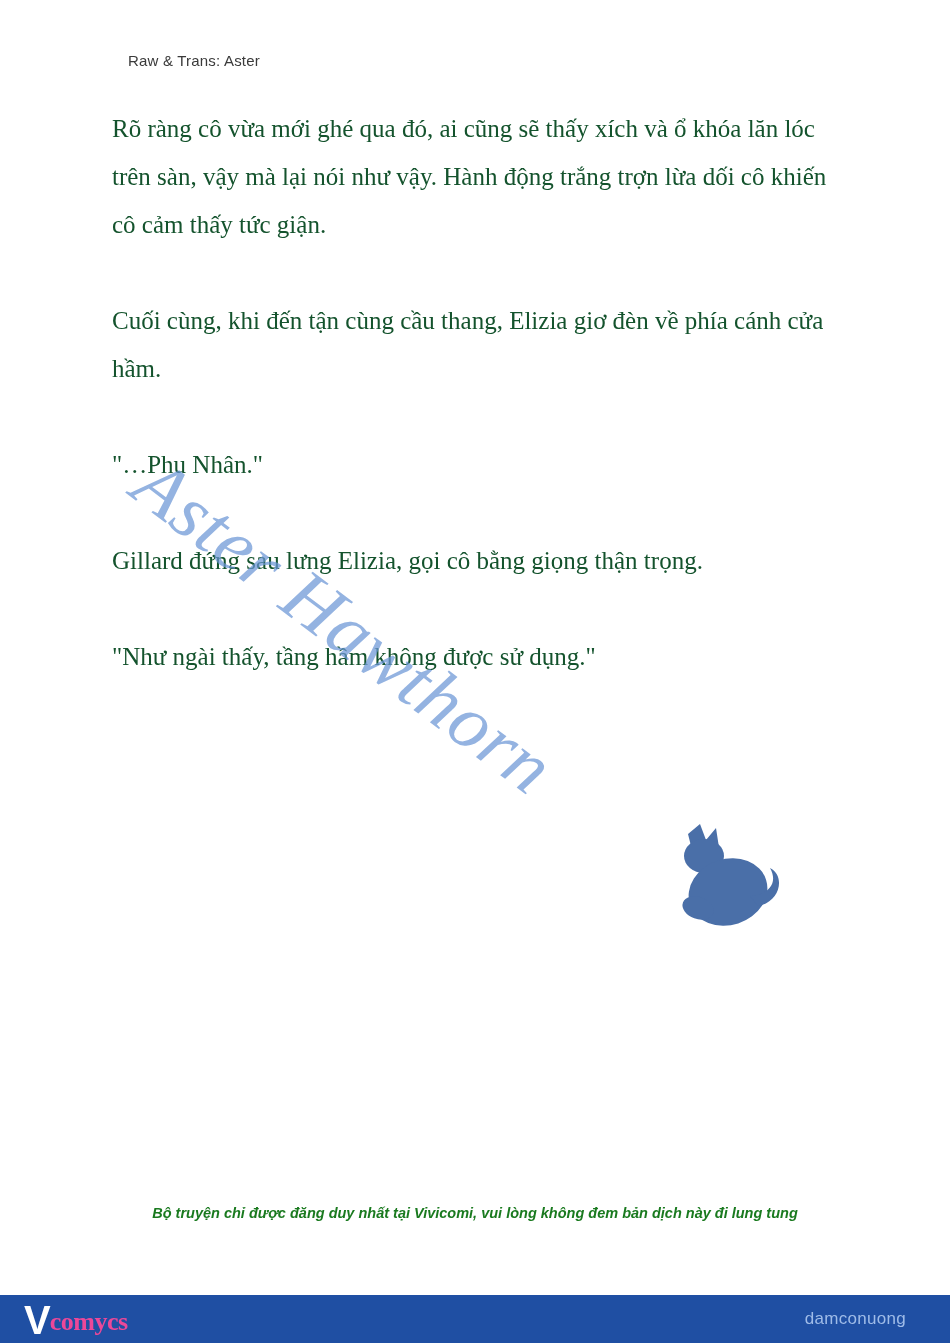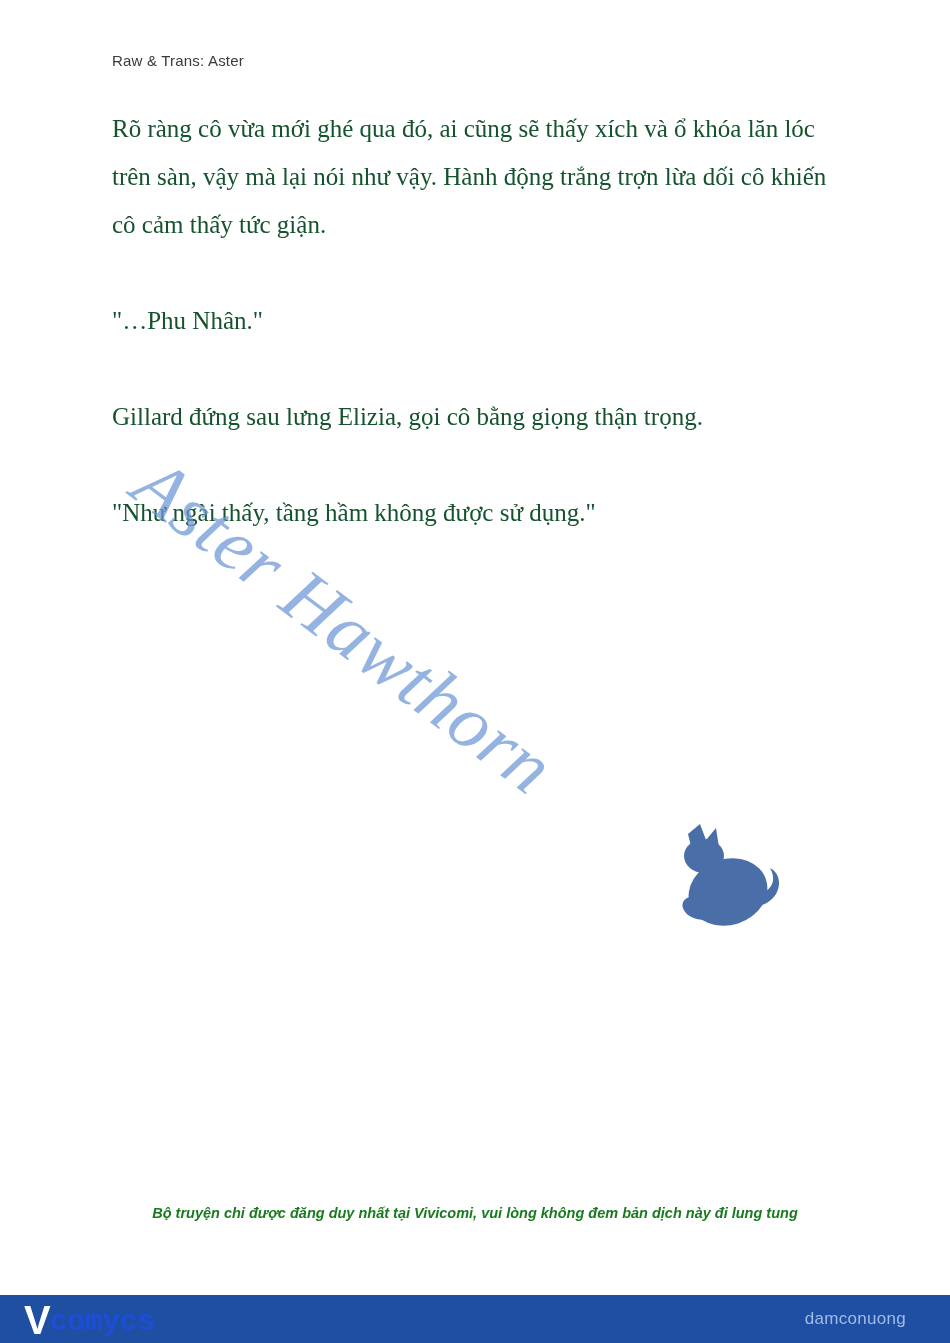--- a/index.html
+++ b/index.html
@@ -19,21 +19,21 @@
     position: relative;
     width: 950px;
     height: 1343px;
     background: #ffffff;
     overflow: hidden;
   }
 
   
   .header-credit {
     position: absolute;
-    left: 112px;
+    left: 128px;
     top: 52px;
     font-family: "Liberation Sans", sans-serif;
     font-size: 15px;
     color: #3a3a3a;
     letter-spacing: 0.2px;
   }
 
   
   .content {
     position: absolute;
@@ -122,24 +122,24 @@
   }
   .brand-v {
     font-family: "Liberation Sans", sans-serif;
     font-weight: bold;
     font-size: 40px;
     color: #ffffff;
     line-height: 38px;
     letter-spacing: -1px;
   }
   .brand-word {
-    font-family: Liberation Mono, monospace;
+    font-family: Liberation Serif, serif;
     font-weight: bold;
-    font-size: 30px;
-    color: #1d4ed8;
+    font-size: 26px;
+    color: #ec4899;
     line-height: 34px;
     letter-spacing: -0.5px;
   }
   .bottom-right-tag {
     position: absolute;
     right: 44px;
     bottom: 14px;
     font-family: "Liberation Sans", sans-serif;
     font-size: 17px;
     color: #9fbce8;
@@ -149,20 +149,21 @@
 </style>
 </head>
 <body>
 
 <div class="page">
 
   <div class="header-credit">Raw &amp; Trans: Aster</div>
 
   <div class="content">
     <p class="para">Rõ ràng cô vừa mới ghé qua đó, ai cũng sẽ thấy xích và ổ khóa lăn lóc trên sàn, vậy mà lại nói như vậy. Hành động trắng trợn lừa dối cô khiến cô cảm thấy tức giận.</p>
+    <p class="para">Cuối cùng, khi đến tận cùng cầu thang, Elizia giơ đèn về phía cánh cửa hầm.</p>
     <p class="para">"…Phu Nhân."</p>
     <p class="para">Gillard đứng sau lưng Elizia, gọi cô bằng giọng thận trọng.</p>
     <p class="para">"Như ngài thấy, tầng hầm không được sử dụng."</p>
   </div>
 
   <div class="watermark">
     <div class="watermark-text">Aster Hawthorn</div>
   </div>
 
   <div class="cat-mark">

